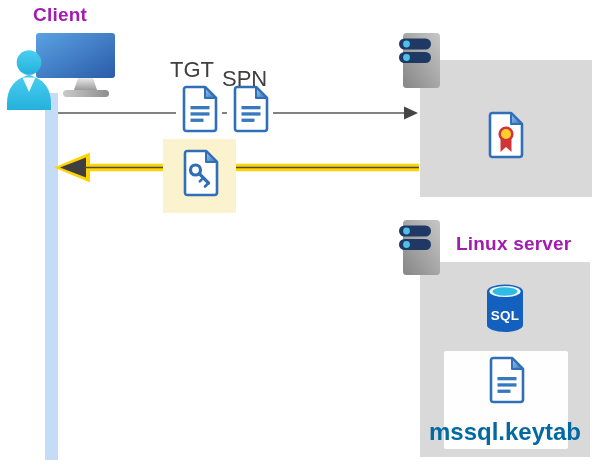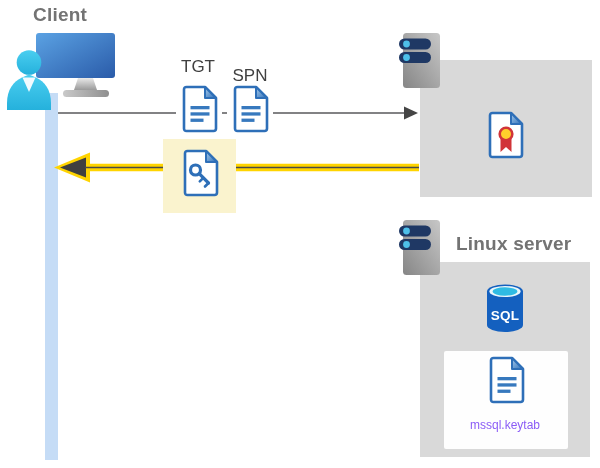--- a/index.html
+++ b/index.html
@@ -2,28 +2,28 @@
 <html><head>
 <meta charset="utf-8">
 <style>
   html,body{margin:0;padding:0;background:#fff;}
   #app{
     position:relative;width:600px;height:468px;background:#ffffff;overflow:hidden;
     font-family:"Liberation Sans", sans-serif;
   }
   #scene{position:absolute;left:0;top:0;}
   .t{position:absolute;white-space:pre-line;}
-  .heading{font-weight:bold;color:#737373;font-size:19px;line-height:22px;letter-spacing:0.2px;}
-  .small-label{font-size:17px;color:#404040;text-align:center;}
+  .heading{font-weight:bold;color:#a21caf;font-size:19px;line-height:22px;letter-spacing:0.2px;}
+  .small-label{font-size:22px;color:#404040;}
   .client-title{left:33px;top:4px;}
   .dc-title{left:456px;top:7px;width:120px;}
   .linux-title{left:456px;top:233px;width:140px;}
   .tgt-label{left:170px;top:57px;width:56px;}
   .spn-label{left:222px;top:57px;width:56px;margin-top:9px;}
-  .keytab-label{left:420px;top:418px;width:170px;font-size:12px;color:#8b5cf6;text-align:center;font-weight:400;}
+  .keytab-label{left:420px;top:418px;width:170px;font-size:24px;color:#0369a1;text-align:center;font-weight:700;}
   svg text.sql-word{font-family:"Liberation Sans", sans-serif;font-weight:bold;font-size:13.5px;fill:#ffffff;letter-spacing:0.3px;}
 </style>
 </head>
 <body>
 
 <div id="app">
 
   <svg id="scene" width="600" height="468" viewBox="0 0 600 468">
     <defs>
       <linearGradient id="monGrad" x1="0" y1="0" x2="1" y2="1">

